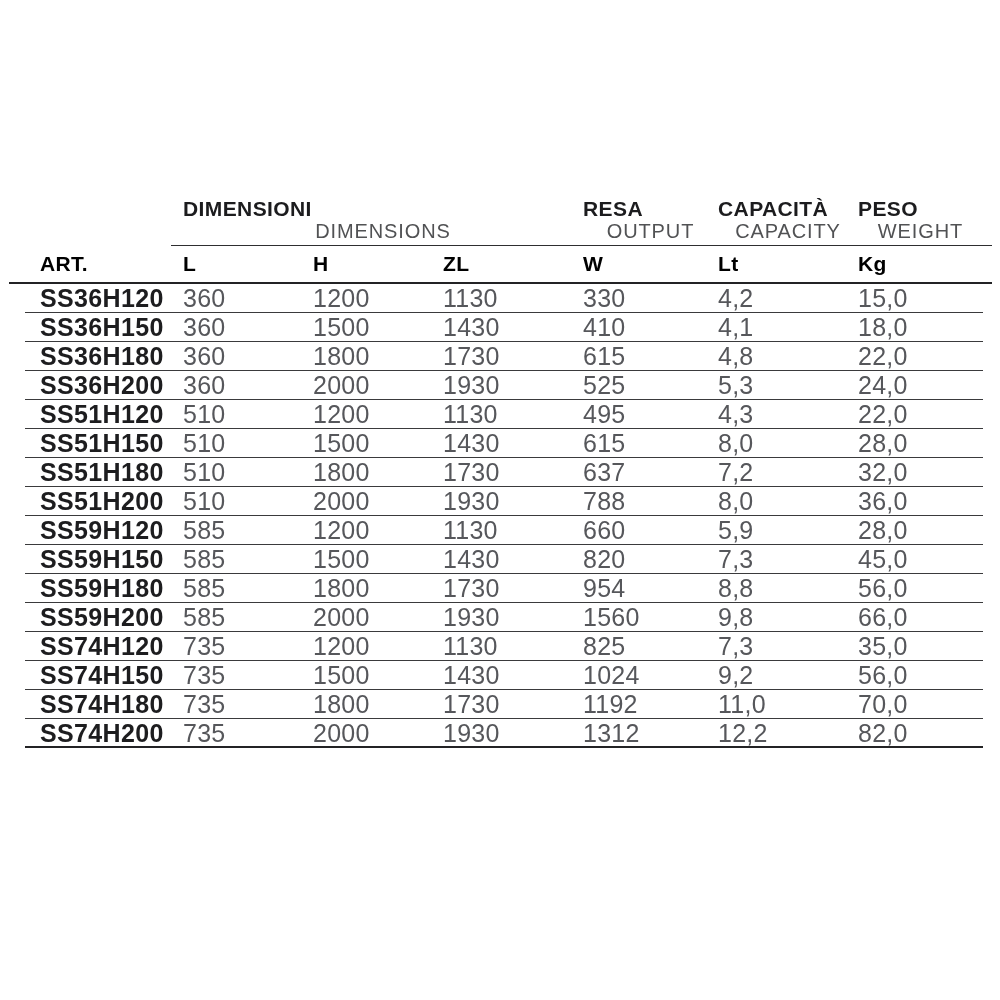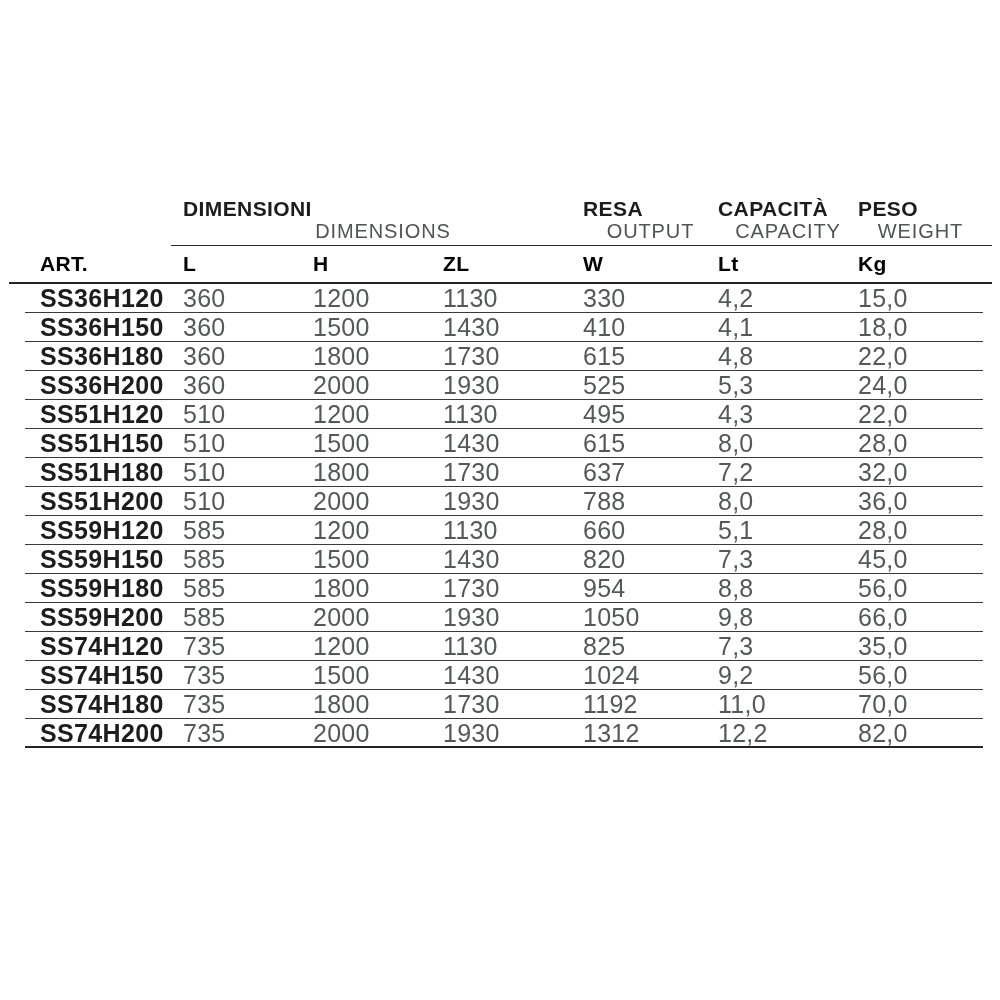--- a/index.html
+++ b/index.html
@@ -183,21 +183,21 @@
     <div class="cell-num">8,0</div>
     <div class="cell-num">36,0</div>
   </div>
 
   <div class="grid-row data-row">
     <div class="cell-code pad-first">SS59H120</div>
     <div class="cell-num">585</div>
     <div class="cell-num">1200</div>
     <div class="cell-num">1130</div>
     <div class="cell-num">660</div>
-    <div class="cell-num">5,1</div>
+    <div class="cell-num">5,9</div>
     <div class="cell-num">28,0</div>
   </div>
 
   <div class="grid-row data-row">
     <div class="cell-code pad-first">SS59H150</div>
     <div class="cell-num">585</div>
     <div class="cell-num">1500</div>
     <div class="cell-num">1430</div>
     <div class="cell-num">820</div>
     <div class="cell-num">7,3</div>
@@ -212,21 +212,21 @@
     <div class="cell-num">954</div>
     <div class="cell-num">8,8</div>
     <div class="cell-num">56,0</div>
   </div>
 
   <div class="grid-row data-row">
     <div class="cell-code pad-first">SS59H200</div>
     <div class="cell-num">585</div>
     <div class="cell-num">2000</div>
     <div class="cell-num">1930</div>
-    <div class="cell-num">1050</div>
+    <div class="cell-num">1560</div>
     <div class="cell-num">9,8</div>
     <div class="cell-num">66,0</div>
   </div>
 
   <div class="grid-row data-row">
     <div class="cell-code pad-first">SS74H120</div>
     <div class="cell-num">735</div>
     <div class="cell-num">1200</div>
     <div class="cell-num">1130</div>
     <div class="cell-num">825</div>

